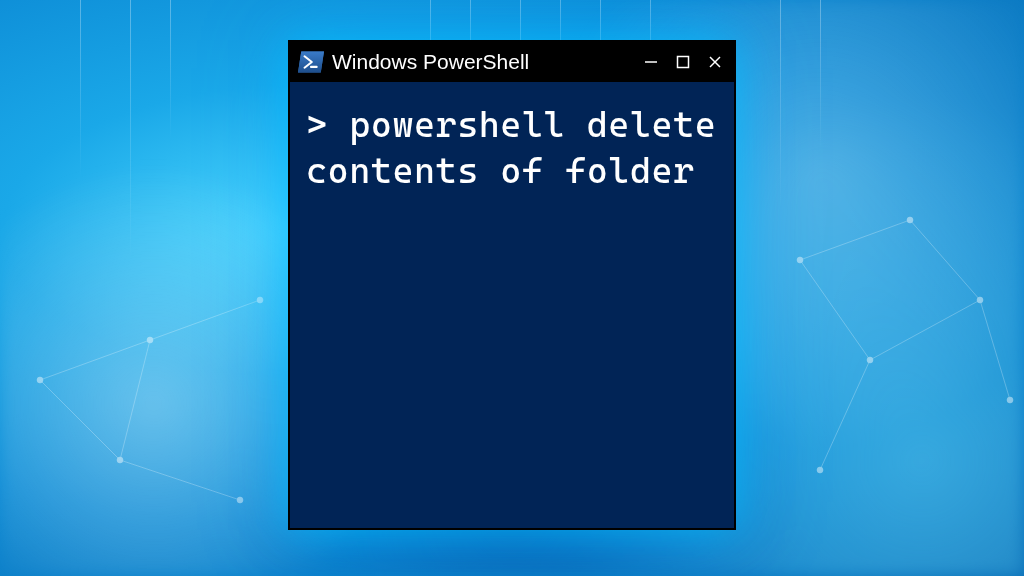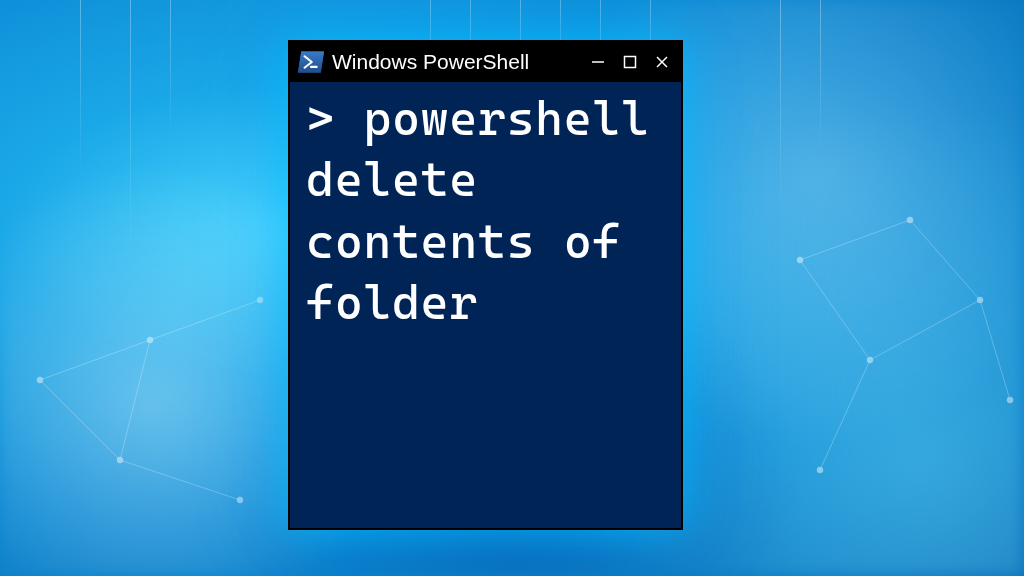--- a/index.html
+++ b/index.html
@@ -34,21 +34,21 @@
     }
     .network {
       position: absolute;
       inset: 0;
       opacity: 0.5;
     }
     .window {
       position: absolute;
       left: 288px;
       top: 40px;
-      width: 395px;
+      width: 448px;
       height: 490px;
       background: #012456;
       border: 2px solid #000;
       box-shadow: 0 0 40px rgba(0,200,255,0.6), 0 0 80px rgba(0,150,255,0.4);
     }
     .titlebar {
       height: 40px;
       background: #000;
       display: flex;
       align-items: center;
@@ -77,24 +77,24 @@
     }
     .win-btn {
       width: 18px;
       height: 18px;
       display: flex;
       align-items: center;
       justify-content: center;
       cursor: default;
     }
     .terminal-body {
-      padding: 6px 16px;
+      padding: 20px 16px;
       color: #fff;
       font-family: "Cascadia Mono", "Consolas", "Courier New", monospace;
-      font-size: 48px;
+      font-size: 36px;
       line-height: 1.28;
       word-break: break-word;
       letter-spacing: 0.5px;
     }
     .prompt-symbol { display: inline; }
     .command-text { display: inline; }
   </style>
 </head>
 <body>
 

